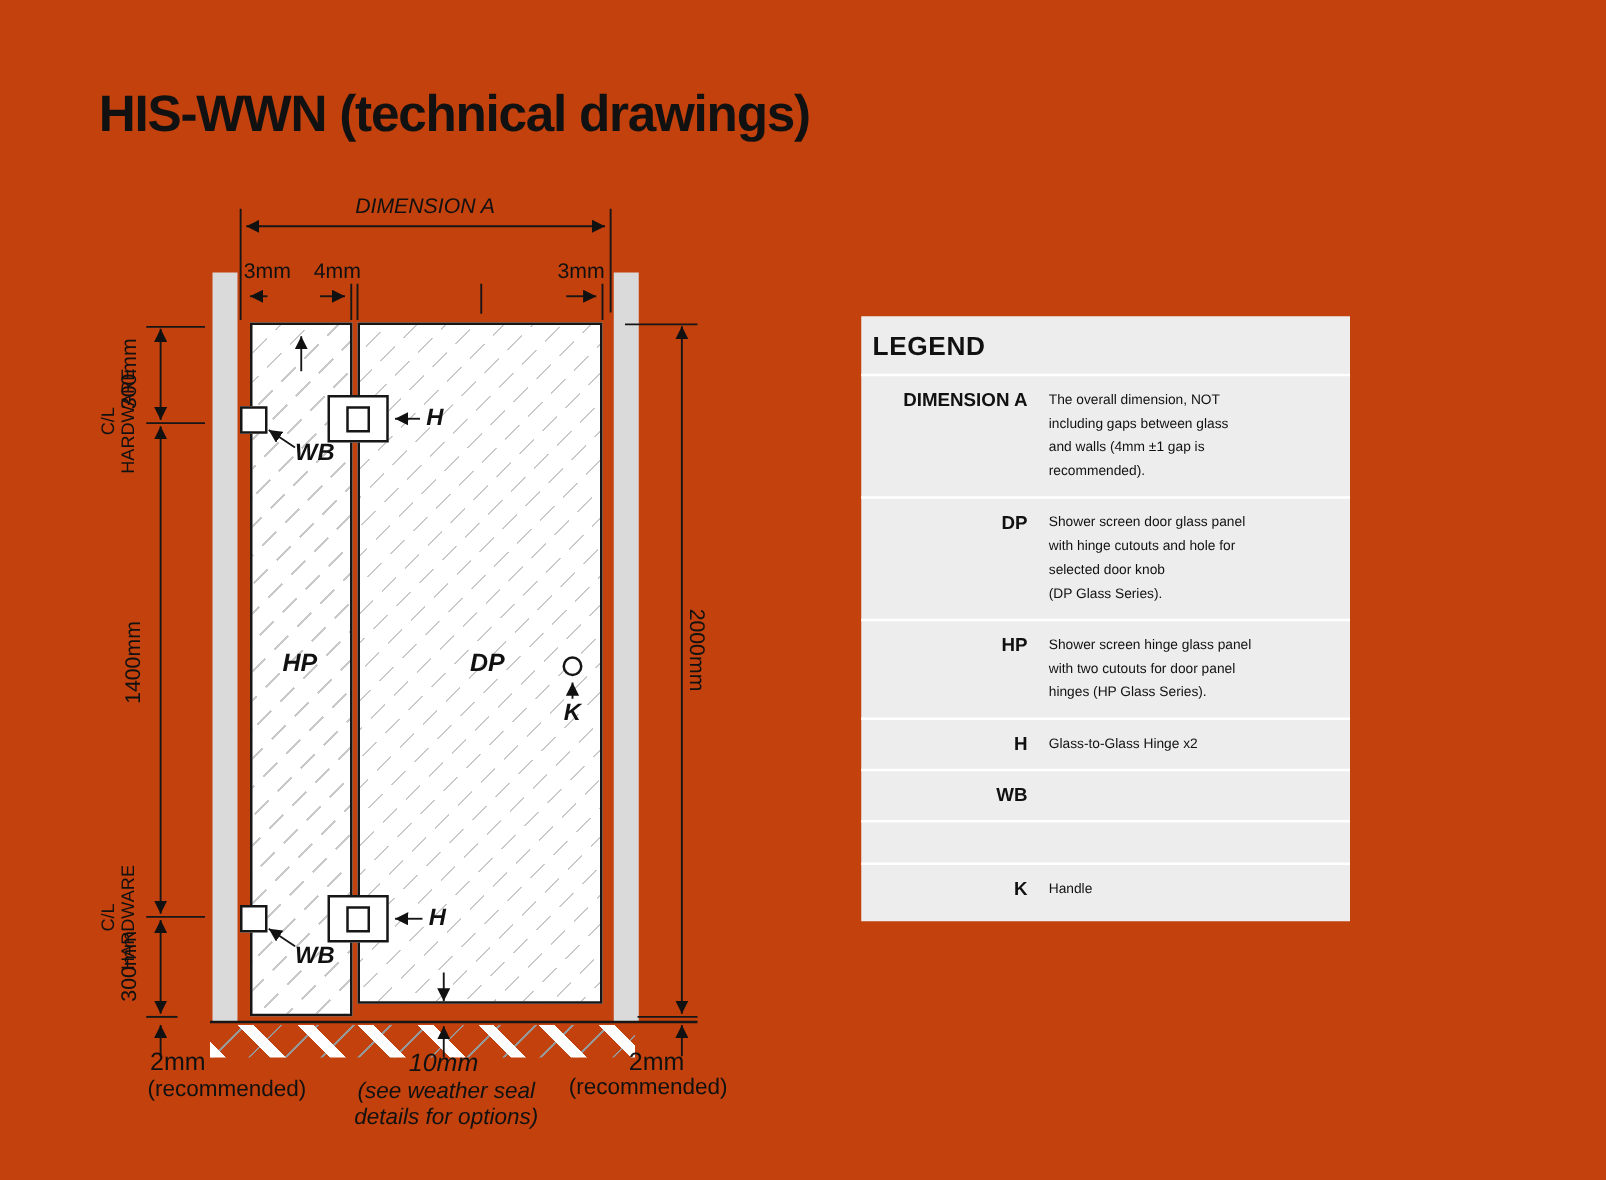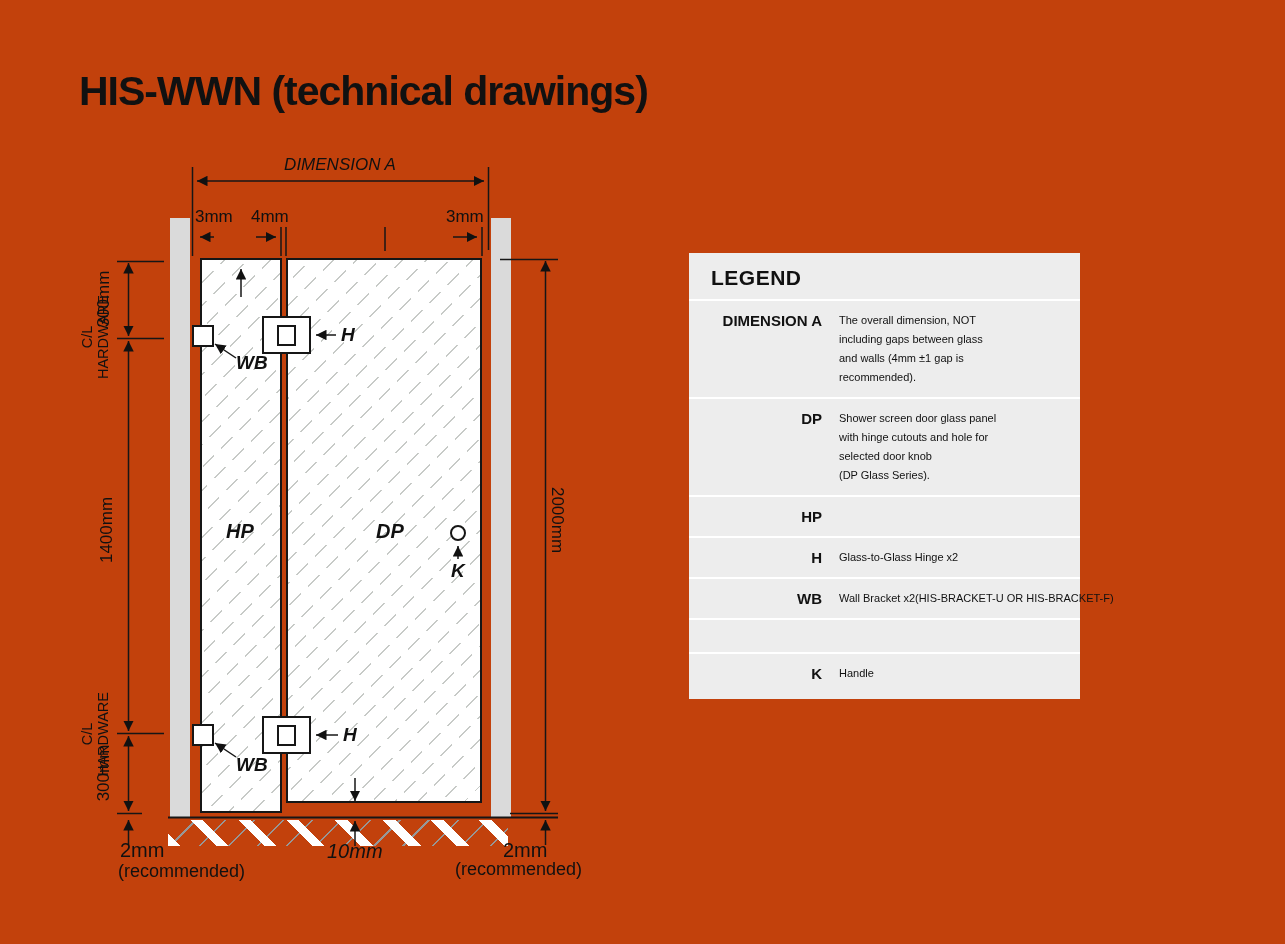--- a/index.html
+++ b/index.html
@@ -51,21 +51,21 @@
   .ital  { font-style:italic; }
   .plabel{ font-size:20px; font-weight:bold; font-style:italic; }
   .hlabel{ font-size:19px; font-weight:bold; font-style:italic; }
   .vtext { transform:rotate(-90deg); transform-origin:center; text-align:center; white-space:pre-line; }
   .vtext-cw { transform:rotate(90deg); transform-origin:center; text-align:center; }
   .ctr { text-align:center; white-space:pre-line; }
   .clhw { font-size:14.5px; line-height:16px; }
 
   
   .legend { left:689px; top:253px; width:391px; background:#ededed; padding-bottom:6px; }
-  .legend-title { font-size:21px; font-weight:bold; padding:13px 0 9px 22px; letter-spacing:.5px; }
+  .legend-title { font-size:21px; font-weight:bold; padding:13px 0 9px 9px; letter-spacing:.5px; }
   .legend-row { display:flex; border-top:2px solid #fff; padding:10px 0; }
   .legend-row.empty-row { min-height:34px; }
   .lg-key  { width:133px; text-align:right; font-weight:bold; font-size:15px; line-height:19px; flex:none; }
   .lg-desc { margin-left:17px; font-size:11px; line-height:19px; white-space:pre-line; }
   .lg-desc.nowrap { white-space:nowrap; }
   .footnote { left:689px; top:740px; width:391px; text-align:center; font-style:italic; font-size:14px; }
 </style>
 </head>
 <body>
 
@@ -155,20 +155,22 @@
   <div class="abs plabel" style="left:376px;top:520px;">DP</div>
   <div class="abs hlabel" style="left:341px;top:324px;">H</div>
   <div class="abs hlabel" style="left:343px;top:724px;">H</div>
   <div class="abs hlabel" style="left:236px;top:352px;">WB</div>
   <div class="abs hlabel" style="left:236px;top:754px;">WB</div>
   <div class="abs hlabel" style="left:451px;top:560px;">K</div>
 
   <div class="abs dim-lg" style="left:120px;top:839px;">2mm</div>
   <div class="abs small" style="left:118px;top:861px;">(recommended)</div>
   <div class="abs dim-lg ital" style="left:327px;top:840px;">10mm</div>
+  <div class="abs small ital ctr" style="left:272px;top:862px;width:170px;">(see weather seal
+details for options)</div>
   <div class="abs dim-lg" style="left:503px;top:839px;">2mm</div>
   <div class="abs small" style="left:455px;top:859px;">(recommended)</div>
 
   <div class="abs legend">
     <div class="legend-title">LEGEND</div>
 
     <div class="legend-row">
       <div class="lg-key">DIMENSION A</div>
       <div class="lg-desc">The overall dimension, NOT
 including gaps between glass
@@ -177,28 +179,30 @@
     </div>
     <div class="legend-row">
       <div class="lg-key">DP</div>
       <div class="lg-desc">Shower screen door glass panel
 with hinge cutouts and hole for
 selected door knob
 (DP Glass Series).</div>
     </div>
     <div class="legend-row">
       <div class="lg-key">HP</div>
+      <div class="lg-desc">Shower screen hinge glass panel
+with two cutouts for door panel
+hinges (HP Glass Series).</div>
     </div>
     <div class="legend-row">
       <div class="lg-key">H</div>
       <div class="lg-desc">Glass-to-Glass Hinge x2</div>
     </div>
     <div class="legend-row">
       <div class="lg-key">WB</div>
-      <div class="lg-desc nowrap">Wall Bracket x2(HIS-BRACKET-U OR HIS-BRACKET-F)</div>
     </div>
     <div class="legend-row empty-row">
       <div class="lg-key"></div>
       <div class="lg-desc"></div>
     </div>
     <div class="legend-row">
       <div class="lg-key">K</div>
       <div class="lg-desc">Handle</div>
     </div>
   </div>

